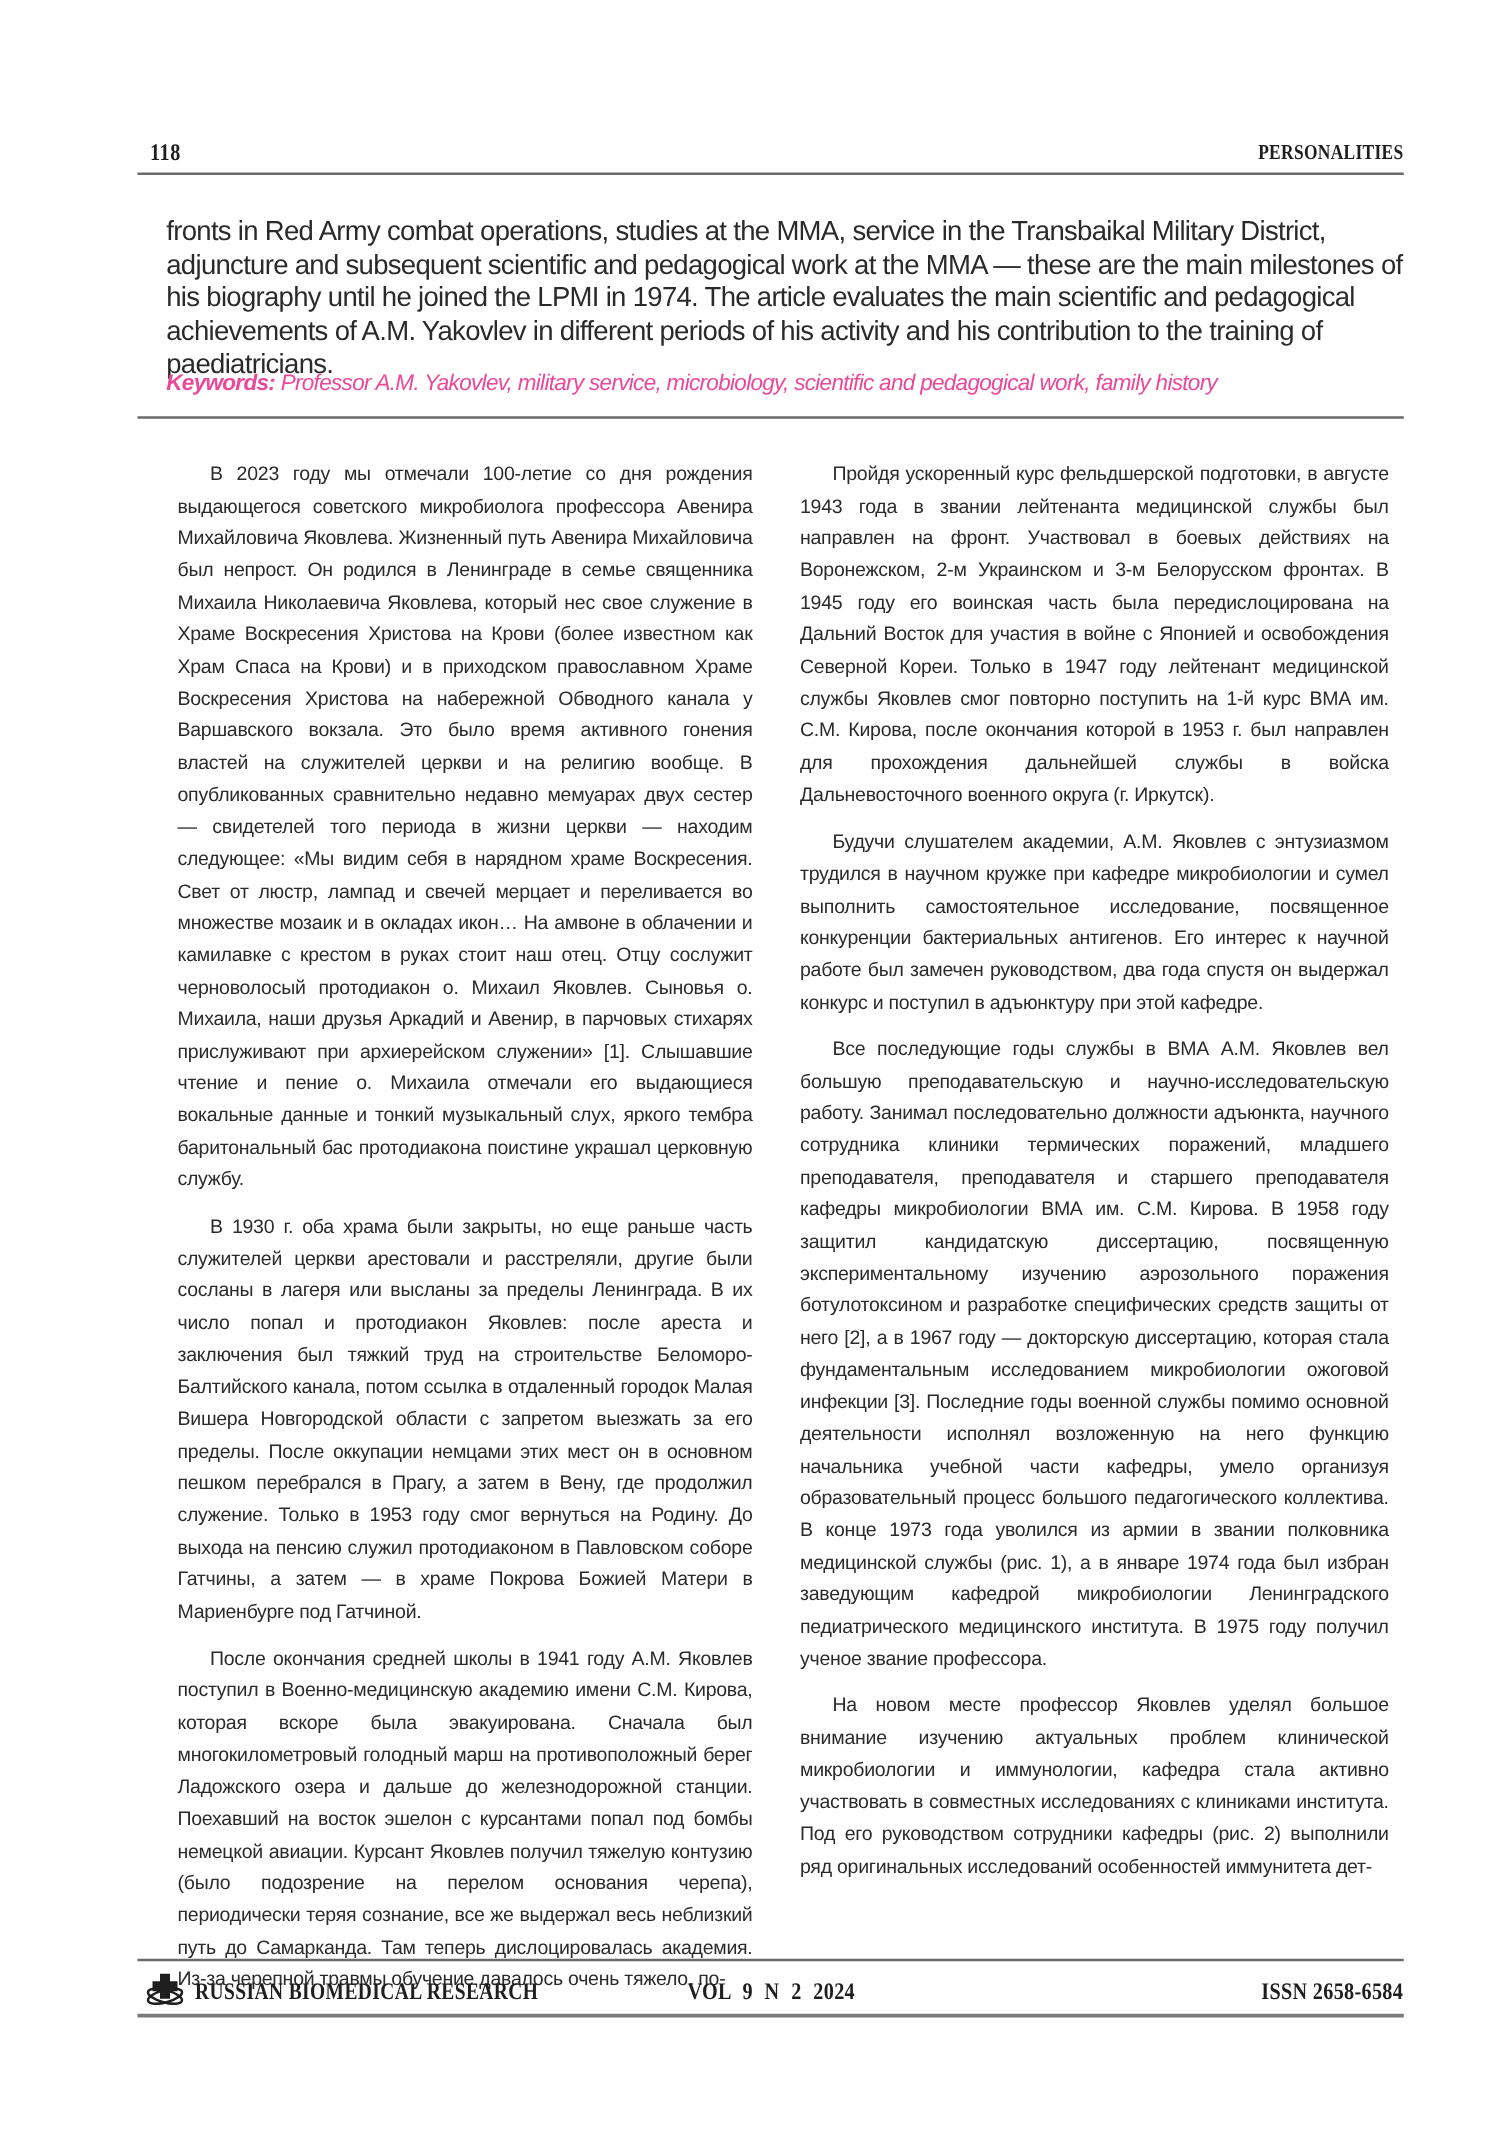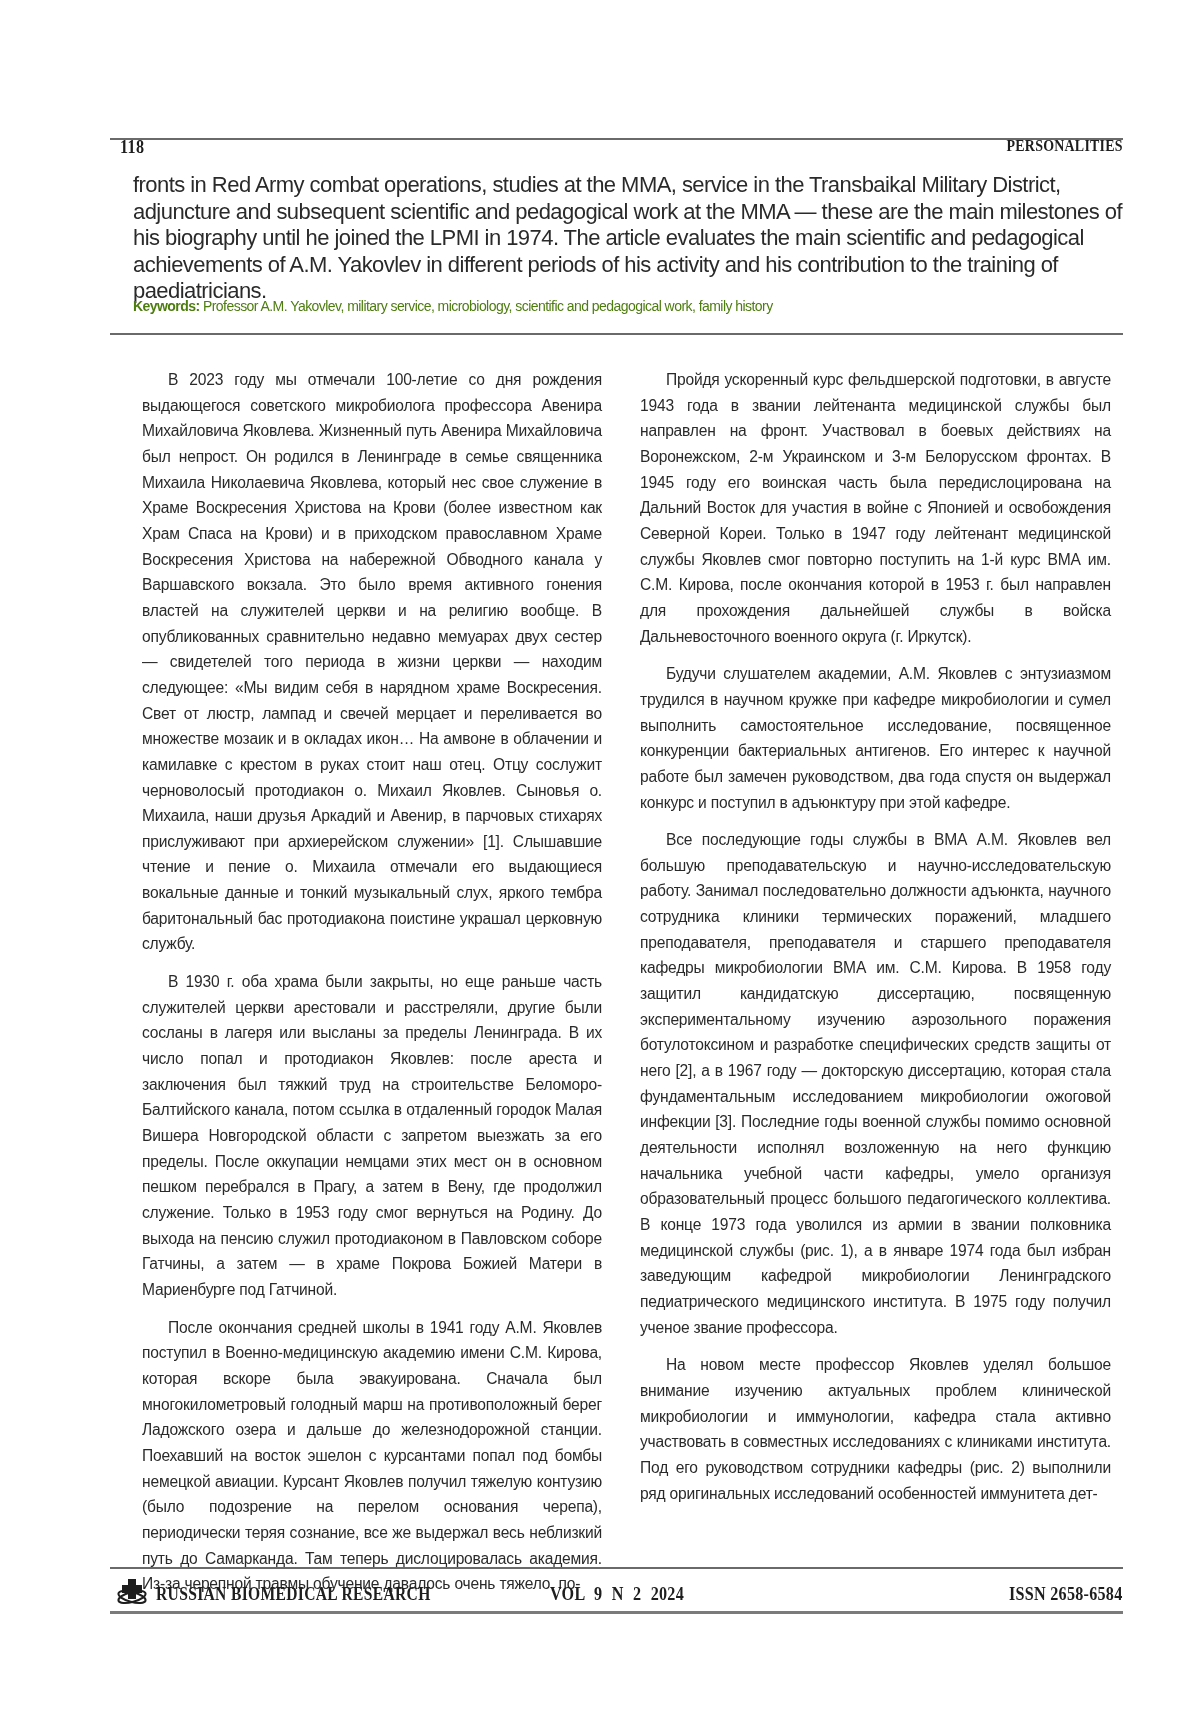--- a/index.html
+++ b/index.html
@@ -1,23 +1,23 @@
 <!DOCTYPE html>
 <html><head>
 <meta charset="utf-8">
 <style>
   html, body { margin:0; padding:0; background:#ffffff; }
   body { width:1200px; height:1714px; position:relative; overflow:hidden; color:#1e1e1e; }
-  .header { position:absolute; left:110px; top:108px; width:1013px; height:30px;margin-top:24px; }
+  .header { position:absolute; left:110px; top:108px; width:1013px; height:30px; }
   .page-num { position:absolute; left:10px; top:4px; font-family:"Liberation Serif", serif; font-weight:bold; font-size:19px; transform:scaleX(0.85); transform-origin:left; letter-spacing:0.5px; }
   .section { position:absolute; right:0; top:4px; font-family:"Liberation Serif", serif; font-weight:bold; font-size:17px; transform:scaleX(0.82); transform-origin:right; letter-spacing:0.3px; }
   .rule { position:absolute; left:110px; width:1013px; height:2px; background:#6a6a6a; }
   .abstract { position:absolute; left:133px; top:172px; width:990px; font-family:"Liberation Sans", sans-serif; font-size:22px; line-height:26.5px; color:#2a2a2a; letter-spacing:-0.55px; }
   .abstract p { margin:0; }
-  .keywords { position:absolute; left:133px; top:293px; width:990px; font-family:"Liberation Sans", sans-serif; font-size:14px; line-height:26px; color:#4d7c0f; letter-spacing:-0.55px; white-space:nowrap; }
+  .keywords { position:absolute; left:133px; top:293px; width:990px; font-family:"Liberation Sans", sans-serif; font-size:18px; line-height:26px; color:#ec4899; letter-spacing:-0.55px; white-space:nowrap;font-style:italic; }
   .keywords b { font-weight:bold; }
   .col { position:absolute; top:355px; width:484px; font-family:"Liberation Sans", sans-serif; font-size:15.6px; line-height:25.65px; color:#2a2a2a; text-align:justify; letter-spacing:-0.2px; }
   .col p { margin:12px; text-indent:26px; }
   .col p.cont { text-indent:0; }
   .col-left { left:130px; }
   .col-right { left:628px; width:495px; }
   .footer { position:absolute; left:110px; top:1577px; width:1013px; height:30px; font-family:"Liberation Serif", serif; font-weight:bold; font-size:19px;text-align:center; }
   .logo { position:absolute; left:6px; top:1px; width:32px; height:28px; }
   .journal { position:absolute; left:46px; top:6px; transform:scaleX(0.82); transform-origin:left; letter-spacing:0.4px; }
   .volume { position:absolute; left:440px; top:6px; transform:scaleX(0.85); transform-origin:left; letter-spacing:0.3px; word-spacing:6px; }

